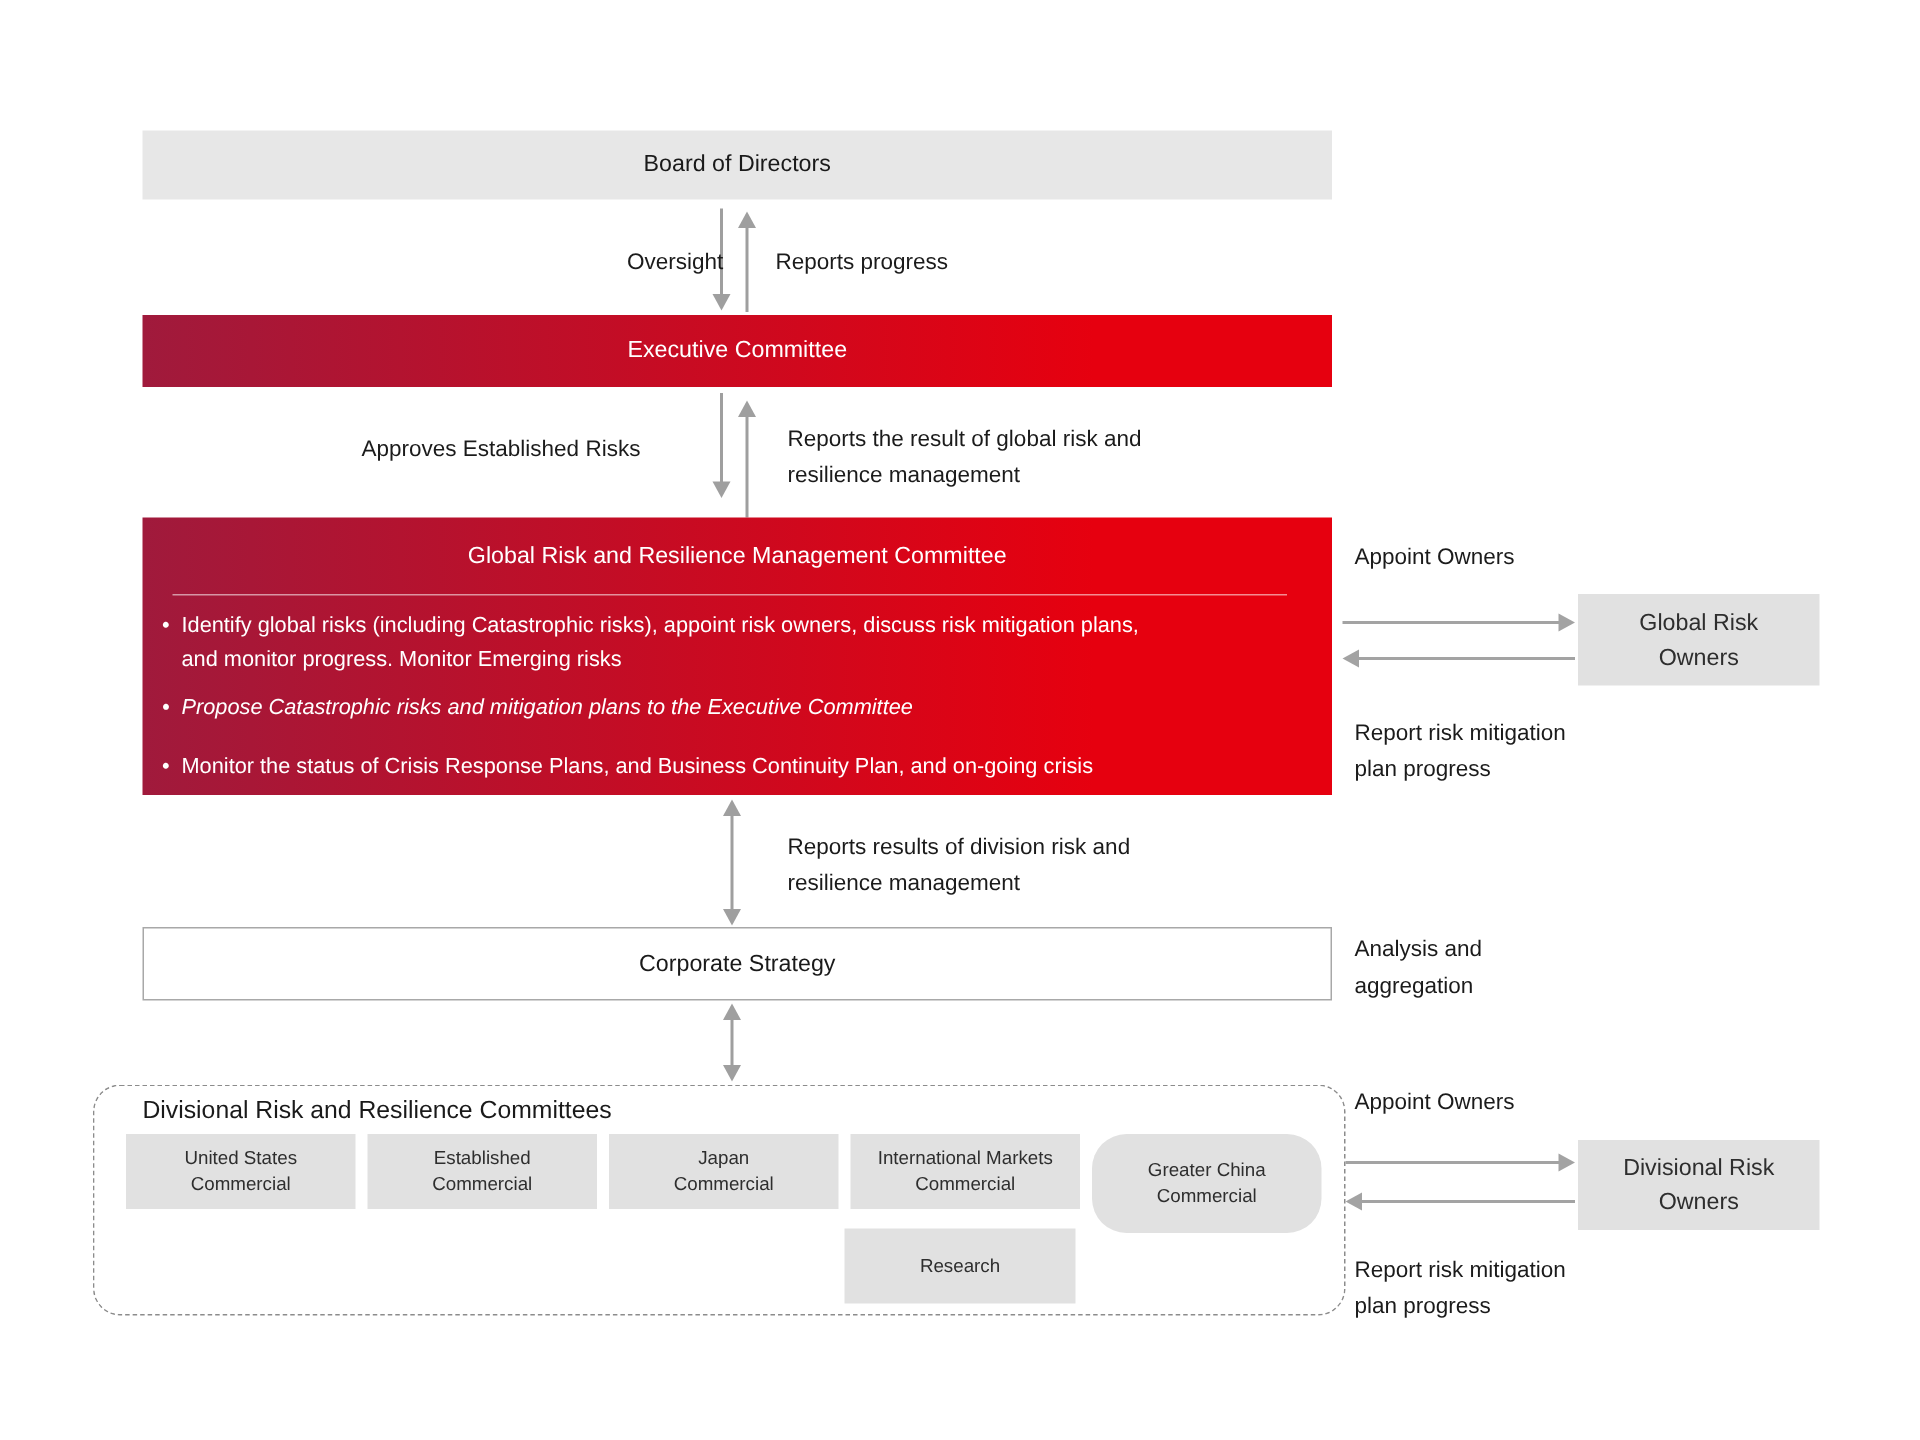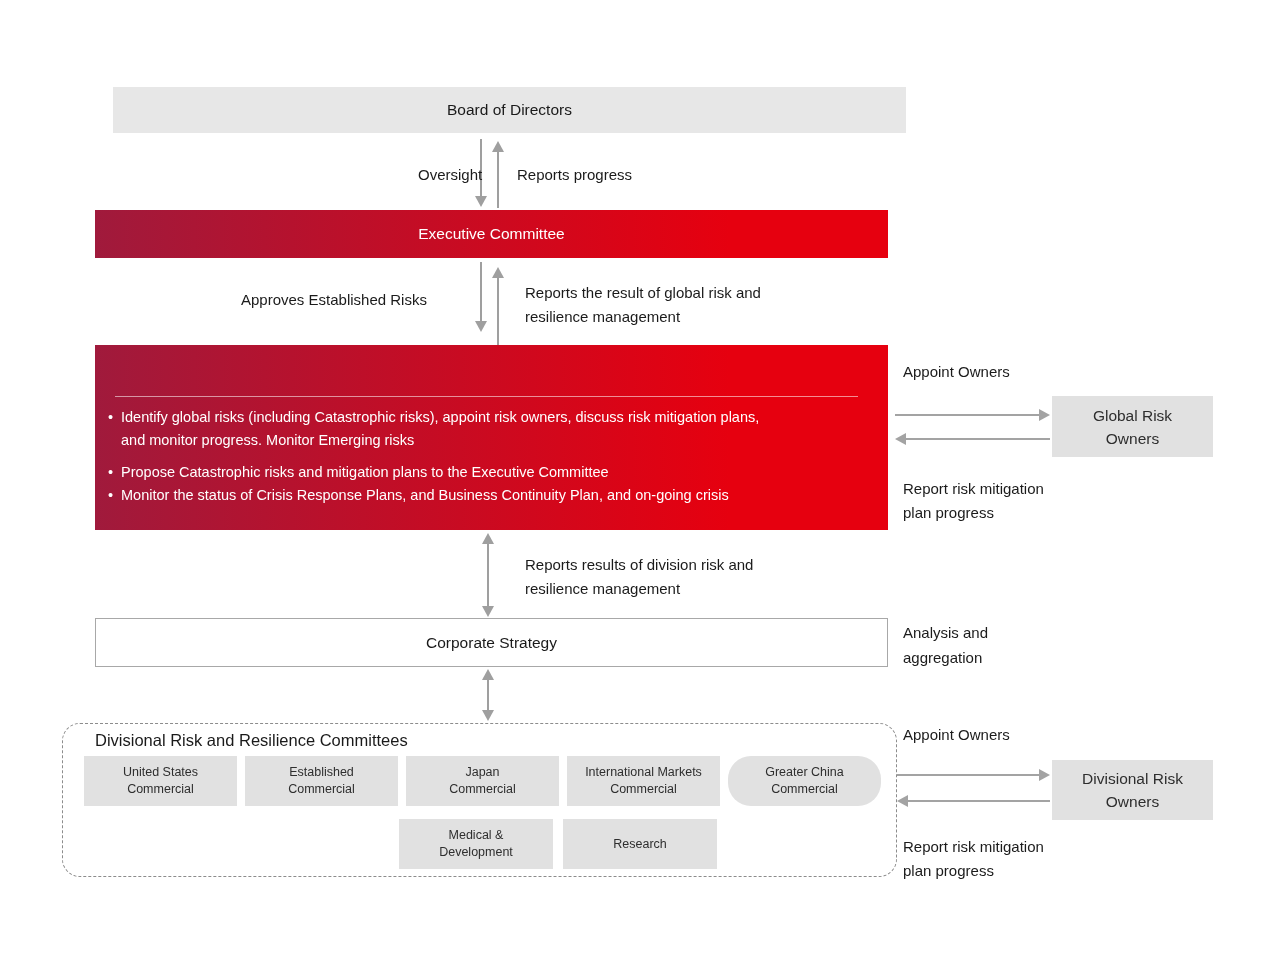--- a/index.html
+++ b/index.html
@@ -34,33 +34,33 @@
   .harrow .head-left{position:absolute;left:0;top:0;width:0;height:0;
     border-top:6px solid transparent;border-bottom:6px solid transparent;border-right:11px solid #a3a3a3;}
   
   .gcom{flex-direction:column;justify-content:flex-start;align-items:stretch;text-align:left;}
   .gcom .gcom-title{text-align:center;padding-top:17px;font-size:15.5px;}
   .gcom .divider{position:absolute;top:51px;left:20px;right:30px;height:1px;background:rgba(255,255,255,0.55);}
   .gcom ul{position:absolute;top:61px;left:13px;right:18px;margin:0;padding:0;list-style:none;}
   .gcom li{position:relative;padding-left:13px;font-size:14.5px;line-height:23px;white-space:pre-line;}
   .gcom li::before{content:"\2022";position:absolute;left:0;top:0;}
   .gcom li.m1{margin-bottom:9px;}
-  .gcom li.m2{margin-bottom:0;}
+  .gcom li.m2{margin-bottom:16px;font-style:italic;}
   
   .dashed{position:absolute;left:62px;top:723px;width:835px;height:154px;box-sizing:border-box;
     border:1.5px dashed #8c8c8c;border-radius:18px;background:#ffffff;}
   .dashed .dtitle{position:absolute;left:32px;top:7px;font-size:16.5px;color:#1a1a1a;}
   .owners{line-height:23px;}
 </style>
 </head>
 <body>
 
 <div class="canvas">
 
-  <div class="node gray" style="left:95px;top:87px;width:793px;height:46px;margin-left:18px;">
+  <div class="node gray" style="left:95px;top:87px;width:793px;height:46px;">
     <span>Board of Directors</span>
   </div>
 
   <div class="varrow down" style="left:475px;top:139px;height:68px;">
       <i class="vline"></i>
       <i class="head-down"></i>
     </div>
   <div class="varrow up" style="left:492px;top:141px;height:67px;">
       <i class="vline"></i>
       <i class="head-up"></i>
@@ -78,20 +78,21 @@
     </div>
   <div class="varrow up" style="left:492px;top:267px;height:78px;">
       <i class="vline"></i>
       <i class="head-up"></i>
     </div>
   <div class="label" style="left:241px;top:291px;">Approves Established Risks</div>
   <div class="label prelines" style="left:525px;top:281px;">Reports the result of global risk and
 resilience management</div>
 
   <div class="node red-grad gcom" style="left:95px;top:345px;width:793px;height:185px;">
+    <div class="gcom-title">Global Risk and Resilience Management Committee</div>
     <div class="divider"></div>
     <ul>
       <li class="m1">Identify global risks (including Catastrophic risks), appoint risk owners, discuss risk mitigation plans,
 and monitor progress. Monitor Emerging risks</li>
       <li class="m2">Propose Catastrophic risks and mitigation plans to the Executive Committee</li>
       <li>Monitor the status of Crisis Response Plans, and Business Continuity Plan, and on-going crisis</li>
     </ul>
   </div>
 
   <div class="label" style="left:903px;top:363px;">Appoint Owners</div>
@@ -142,29 +143,25 @@
 Commercial</span>
     </div>
     <div class="node gray-sm" style="left:343px;top:32px;width:153px;height:50px;white-space:pre-line;">
       <span>Japan
 Commercial</span>
     </div>
     <div class="node gray-sm" style="left:504px;top:32px;width:153px;height:50px;white-space:pre-line;">
       <span>International Markets
 Commercial</span>
     </div>
-    <div class="node gray-sm" style="left:665px;top:32px;width:153px;height:50px;white-space:pre-line;border-radius:23px;">
+    <div class="node gray-sm" style="left:665px;top:32px;width:153px;height:66px;white-space:pre-line;border-radius:23px;">
       <span>Greater China
 Commercial</span>
     </div>
 
-    <div class="node gray-sm" style="left:336px;top:95px;width:154px;height:50px;white-space:pre-line;">
-      <span>Medical &amp;
-Development</span>
-    </div>
     <div class="node gray-sm" style="left:500px;top:95px;width:154px;height:50px;">
       <span>Research</span>
     </div>
   </div>
 
   <div class="label" style="left:903px;top:726px;">Appoint Owners</div>
   <div class="harrow right" style="left:897px;top:769px;width:153px;">
       <i class="hline"></i>
       <i class="head-right"></i>
     </div>

